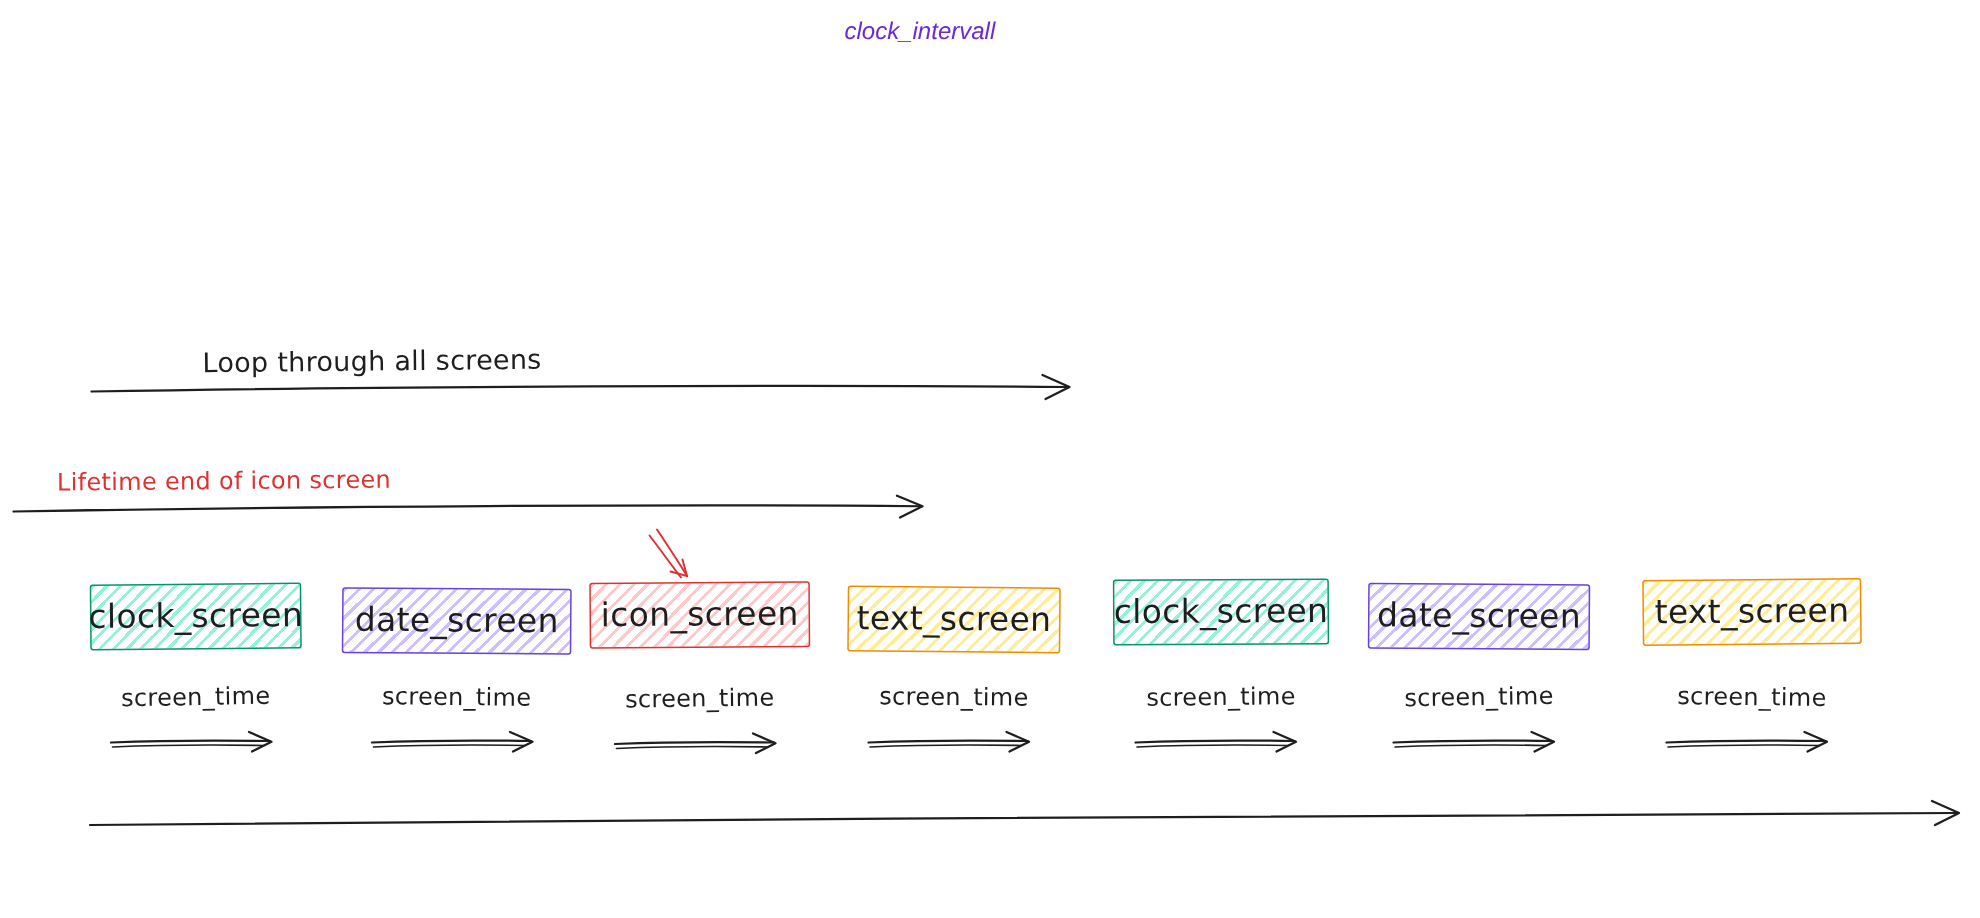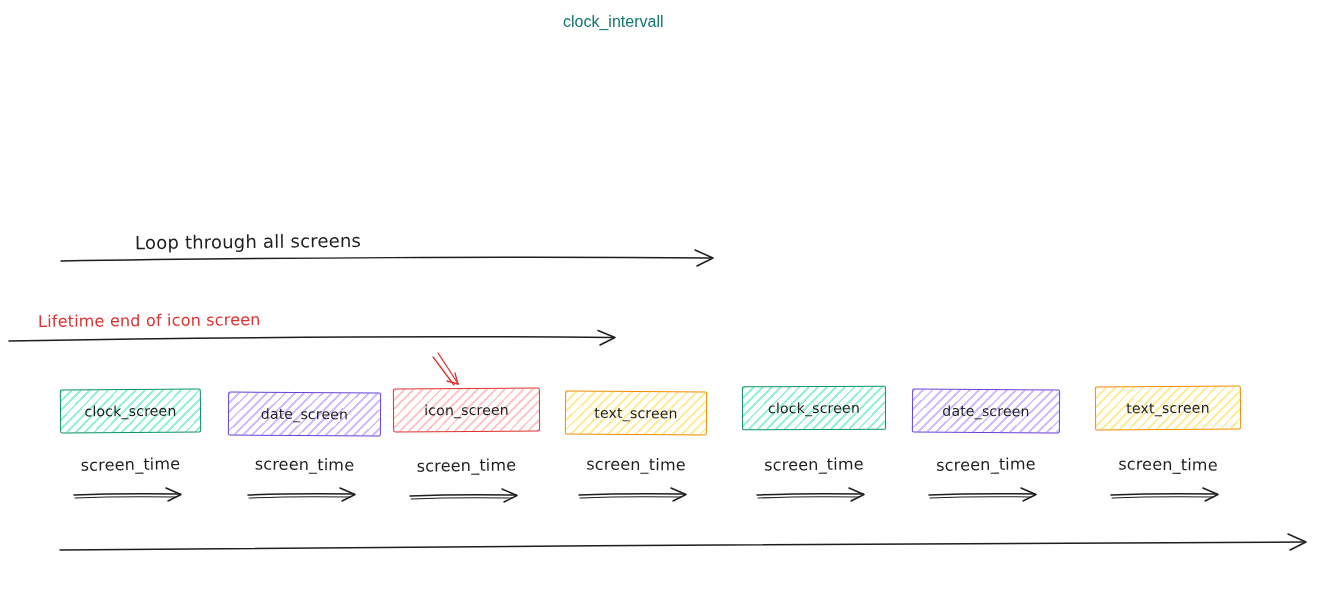--- a/index.html
+++ b/index.html
@@ -34,32 +34,32 @@
   .box {
     position:relative; width:100%; height:44px;
     border:1.7px solid var(--stroke, #1e1e1e);
     border-radius:2px;
     background: repeating-linear-gradient(135deg,
       var(--fill, #ccc) 0px, var(--fill, #ccc) 2px,
       rgba(255,255,255,0) 2px, rgba(255,255,255,0) 6.5px);
     display:flex; align-items:center; justify-content:center;
     transform:rotate(var(--rot, 0deg));
   }
-  .box-label { font-size:14px; color:#1e1e1e; white-space:nowrap; }
+  .box-label { font-size:22px; color:#1e1e1e; white-space:nowrap; }
   .st-label {
     position:absolute; top:70px; left:0; width:100%;
     text-align:center; font-size:16px; white-space:nowrap;
     transform:rotate(var(--lrot, 0deg));
   }
   .st-arrow { top:100px; left:50%; transform:translateX(-50%); }
 </style>
 </head>
 <body>
 
-<div class="title" style="color: #0f766e;">clock_intervall</div>
+<div class="title" style="color: #6d28d9; font-style: italic;">clock_intervall</div>
 
 <div class="loop-label hand">Loop through all screens</div>
 <svg class="abs" style="left:55px; top:246px;" width="675" height="26" viewBox="0 0 675 26">
   <path class="ink" d="M6,15 C200,11.5 480,10.5 656,12"></path>
   <path class="ink" d="M640,4 L658,12 L642,20"></path>
 </svg>
 
 <div class="lifetime-label hand" style="color: rgb(224, 49, 49);">Lifetime end of icon screen</div>
 <svg class="abs" style="left:5px; top:328px;" width="625" height="22" viewBox="0 0 625 22">
   <path class="ink" d="M4,13 C200,9.5 450,8 608,9.5"></path>

